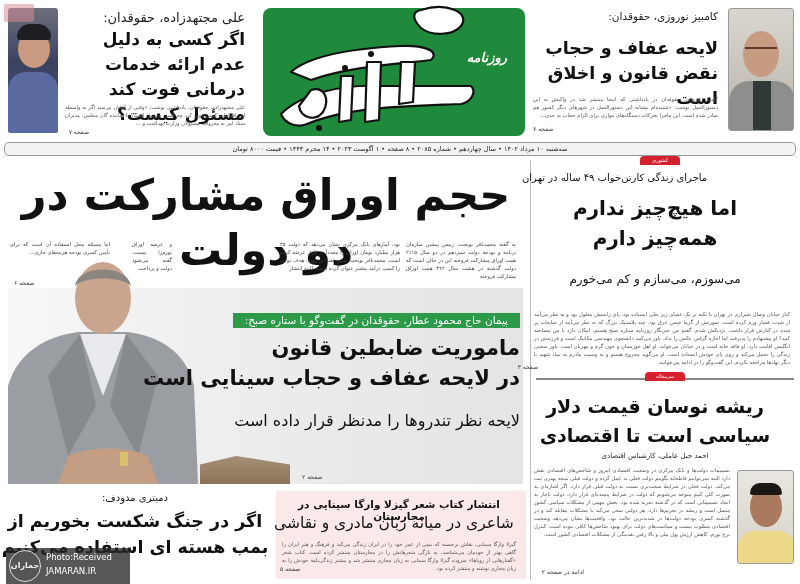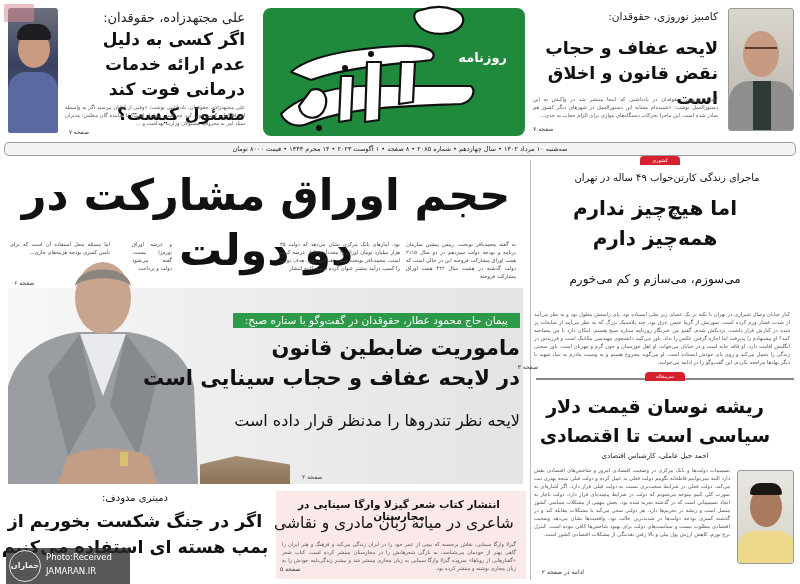--- a/index.html
+++ b/index.html
@@ -14,21 +14,21 @@
   #tl-photo .body { position: absolute; left: 0; top: 64px; width: 50px; height: 70px; background: #5a6aa0; border-radius: 18px 18px 0 0; }
   #tl-stamp { left: 4px; top: 4px; width: 30px; height: 18px; background: rgba(215,140,150,0.55); border-radius: 2px; }
   #tl-kicker { right: 555px; top: 10px; font-size: 13px; color: #222; white-space: nowrap; }
   #tl-headline { right: 555px; top: 27px; width: 180px; font-size: 17px; font-weight: bold; line-height: 25px; text-align: right; }
   #tl-body { right: 555px; top: 103px; width: 180px; font-size: 5.2px; line-height: 8px; color: #555; text-align: justify; }
   #tl-page { right: 711px; top: 128px; font-size: 6px; color: #333; }
 
   
   #masthead { left: 263px; top: 8px; width: 262px; height: 128px; background: #1f8a3b; border-radius: 8px; overflow: visible; }
   #masthead-logo { position: absolute; left: 8px; top: -6px; width: 210px; height: 140px; }
-  #masthead-label { position: absolute; right: 18px; top: 42px; font-size: 13px; color: #fff; font-weight: bold; }
+  #masthead-label { position: absolute; right: 18px; top: 42px; font-size: 13px; color: #fff; font-style: italic; font-weight: bold; }
 
   
   #tr-photo { left: 728px; top: 8px; width: 66px; height: 123px; background: linear-gradient(180deg,#d9d6cf 0%,#b9b4aa 100%); border: 1px solid #999; border-radius: 3px; overflow: hidden; }
   #tr-photo .face { position: absolute; left: 14px; top: 22px; width: 36px; height: 46px; border-radius: 50%; background: #c79b82; }
   #tr-photo .glasses { position: absolute; left: 16px; top: 38px; width: 32px; height: 6px; border-top: 2px solid #5a3a2a; }
   #tr-photo .coat { position: absolute; left: 0; top: 72px; width: 66px; height: 60px; background: #8e8f8c; border-radius: 20px 20px 0 0; }
   #tr-photo .shirt { position: absolute; left: 24px; top: 72px; width: 18px; height: 60px; background: #2f3a36; }
   #tr-kicker { right: 82px; top: 10px; font-size: 10.5px; color: #222; white-space: nowrap; }
   #tr-headline { right: 82px; top: 36px; width: 185px; font-size: 17.5px; font-weight: bold; line-height: 25px; text-align: right; }
   #tr-body { right: 82px; top: 95px; width: 185px; font-size: 5.2px; line-height: 8px; color: #555; text-align: justify; }
@@ -64,21 +64,21 @@
   #watermark-line2 { position: absolute; left: 40px; top: 18px; font-size: 8.5px; color: #fff; direction: ltr; white-space: nowrap; }
 
   
   #bm-box { left: 276px; top: 491px; width: 250px; height: 88px; background: #fbe9ea; }
   #bm-kicker { right: 276px; width: 250px; top: 498px; font-size: 10.5px; font-weight: bold; text-align: center; }
   #bm-headline { right: 276px; width: 250px; top: 514px; font-size: 15.5px; font-weight: normal; text-align: left; }
   #bm-body { right: 284px; width: 234px; top: 540px; font-size: 5.2px; line-height: 8px; color: #555; text-align: justify; }
   #bm-page { left: 280px; top: 565px; font-size: 6px; color: #333; }
 
   
-  #r-sidebar-kicker { right: 8px; width: 250px; top: 172px; font-size: 10px; text-align: center; }
+  #r-sidebar-kicker { right: 28px; width: 250px; top: 172px; font-size: 10px; text-align: left; }
   #r-headline { right: 20px; width: 250px; top: 193px; font-size: 20px; font-weight: bold; line-height: 30px; text-align: center; }
   #r-sub { right: 20px; width: 250px; top: 272px; font-size: 12px; text-align: center; }
   #r-body { right: 10px; width: 256px; top: 310px; font-size: 5.2px; line-height: 8px; color: #555; text-align: justify; }
   #r-page { right: 262px; top: 363px; font-size: 6px; color: #333; }
   #r2-headline { right: 20px; width: 250px; top: 392px; font-size: 19px; font-weight: bold; line-height: 29px; text-align: center; margin-left: 24px; }
   #r2-byline { right: 20px; width: 250px; top: 452px; font-size: 7px; text-align: center; color: #222; }
   #r2-photo { left: 737px; top: 470px; width: 57px; height: 94px; border: 1px solid #999; border-radius: 3px; background: linear-gradient(180deg,#e8e6e0 0%,#d6d3c8 100%); overflow: hidden; }
   #r2-photo .face { position: absolute; left: 12px; top: 16px; width: 32px; height: 40px; border-radius: 50%; background: #a97a5e; }
   #r2-photo .hair { position: absolute; left: 12px; top: 12px; width: 32px; height: 12px; border-radius: 14px 14px 3px 3px; background: #1a1714; }
   #r2-photo .shirt { position: absolute; left: 0; top: 60px; width: 57px; height: 40px; background: #eed98a; border-radius: 16px 16px 0 0; }

